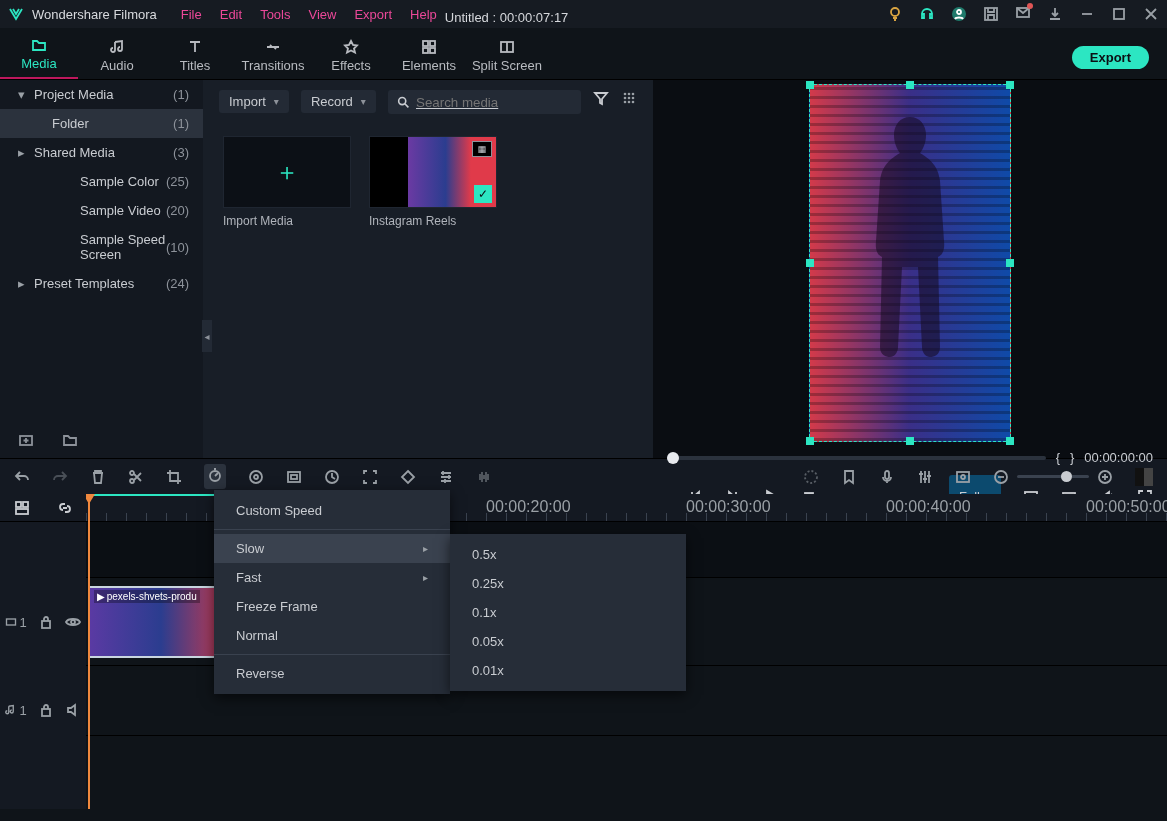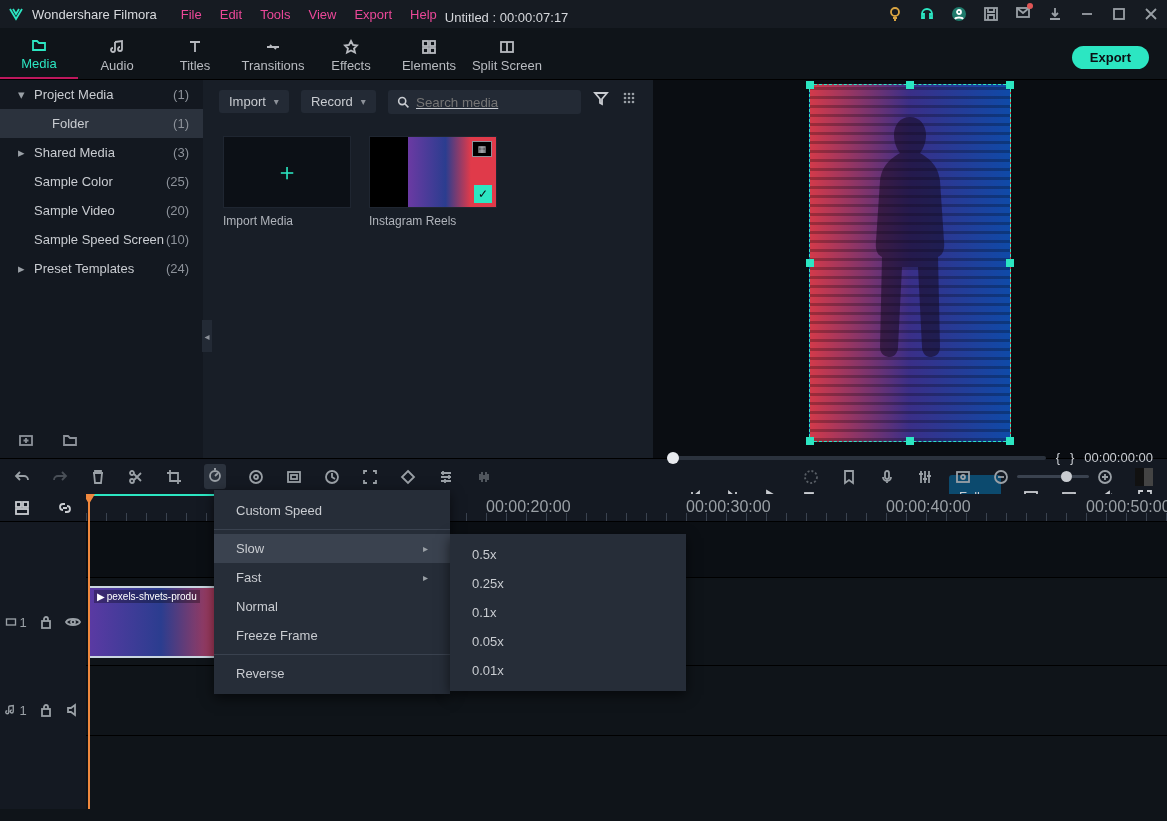--- a/index.html
+++ b/index.html
@@ -15,21 +15,21 @@
   .tabbar { display:flex; align-items:flex-end; height:52px; background:#0f1419; border-bottom:1px solid #000; }
   .tab { width:78px; display:flex; flex-direction:column; align-items:center; justify-content:flex-end; gap:2px; padding-bottom:6px; color:#b8bbc0; cursor:pointer; }
   .tab.active { color:#2ce6c2; border-bottom:2px solid #be185d; }
   .tab .ic { height:18px; display:flex; align-items:center; justify-content:center; font-size:14px; }
   .export-btn { margin-left:auto; margin-right:18px; background:#2ce6c2; color:#0b0f14; font-weight:600; border-radius:14px; padding:4px 18px; margin-bottom:10px; cursor:pointer; }
   .main-upper { display:flex; height:378px; }
   
   .sidebar { width:203px; background:#131820; display:flex; flex-direction:column; }
   .side-row { display:flex; align-items:center; justify-content:space-between; padding:7px 14px 7px 18px; cursor:pointer; }
   .side-row .arrow { width:10px; color:#9aa0a6; }
-  .side-row.indent { padding-left:34px; }
+  .side-row.indent { padding-left:54px;margin-left:26px; }
   .side-row.child { padding-left:52px; background:#2b323d; }
   .side-row .cnt { color:#8d929a; }
   .side-bottom { margin-top:auto; display:flex; gap:28px; padding:10px 18px; }
   .side-bottom svg, .side-bottom span { color:#8d929a; cursor:pointer; }
   
   .media-panel { flex:0 0 450px; background:#181e27; position:relative; }
   .expander { position:absolute; left:-1px; top:240px; width:10px; height:32px; background:#232a35; display:flex; align-items:center; justify-content:center; color:#8d929a; cursor:pointer; font-size:10px;}
   .media-top { display:flex; align-items:flex-start; gap:12px; padding:10px 16px; }
   .dd { display:flex; align-items:center; gap:8px; background:#232a35; padding:4px 10px; border-radius:3px; cursor:pointer; }
   .dd .chev { color:#8d929a; font-size:10px; }
@@ -545,25 +545,25 @@
   <div class="ctx-sep"></div>
   <div class="ctx-row hover">
       <span>Slow</span>
       <span class="chev">▸</span>
     </div>
   <div class="ctx-row">
       <span>Fast</span>
       <span class="chev">▸</span>
     </div>
   <div class="ctx-row">
+      <span>Freeze Frame</span>
+    </div>
+  <div class="ctx-row">
       <span>Normal</span>
     </div>
-  <div class="ctx-row">
-      <span>Freeze Frame</span>
-    </div>
   <div class="ctx-sep"></div>
   <div class="ctx-row">
       <span>Reverse</span>
     </div>
 </div>
 <div class="ctx ctx2">
   <div class="ctx-row">
       <span>0.5x</span>
     </div>
   <div class="ctx-row">

